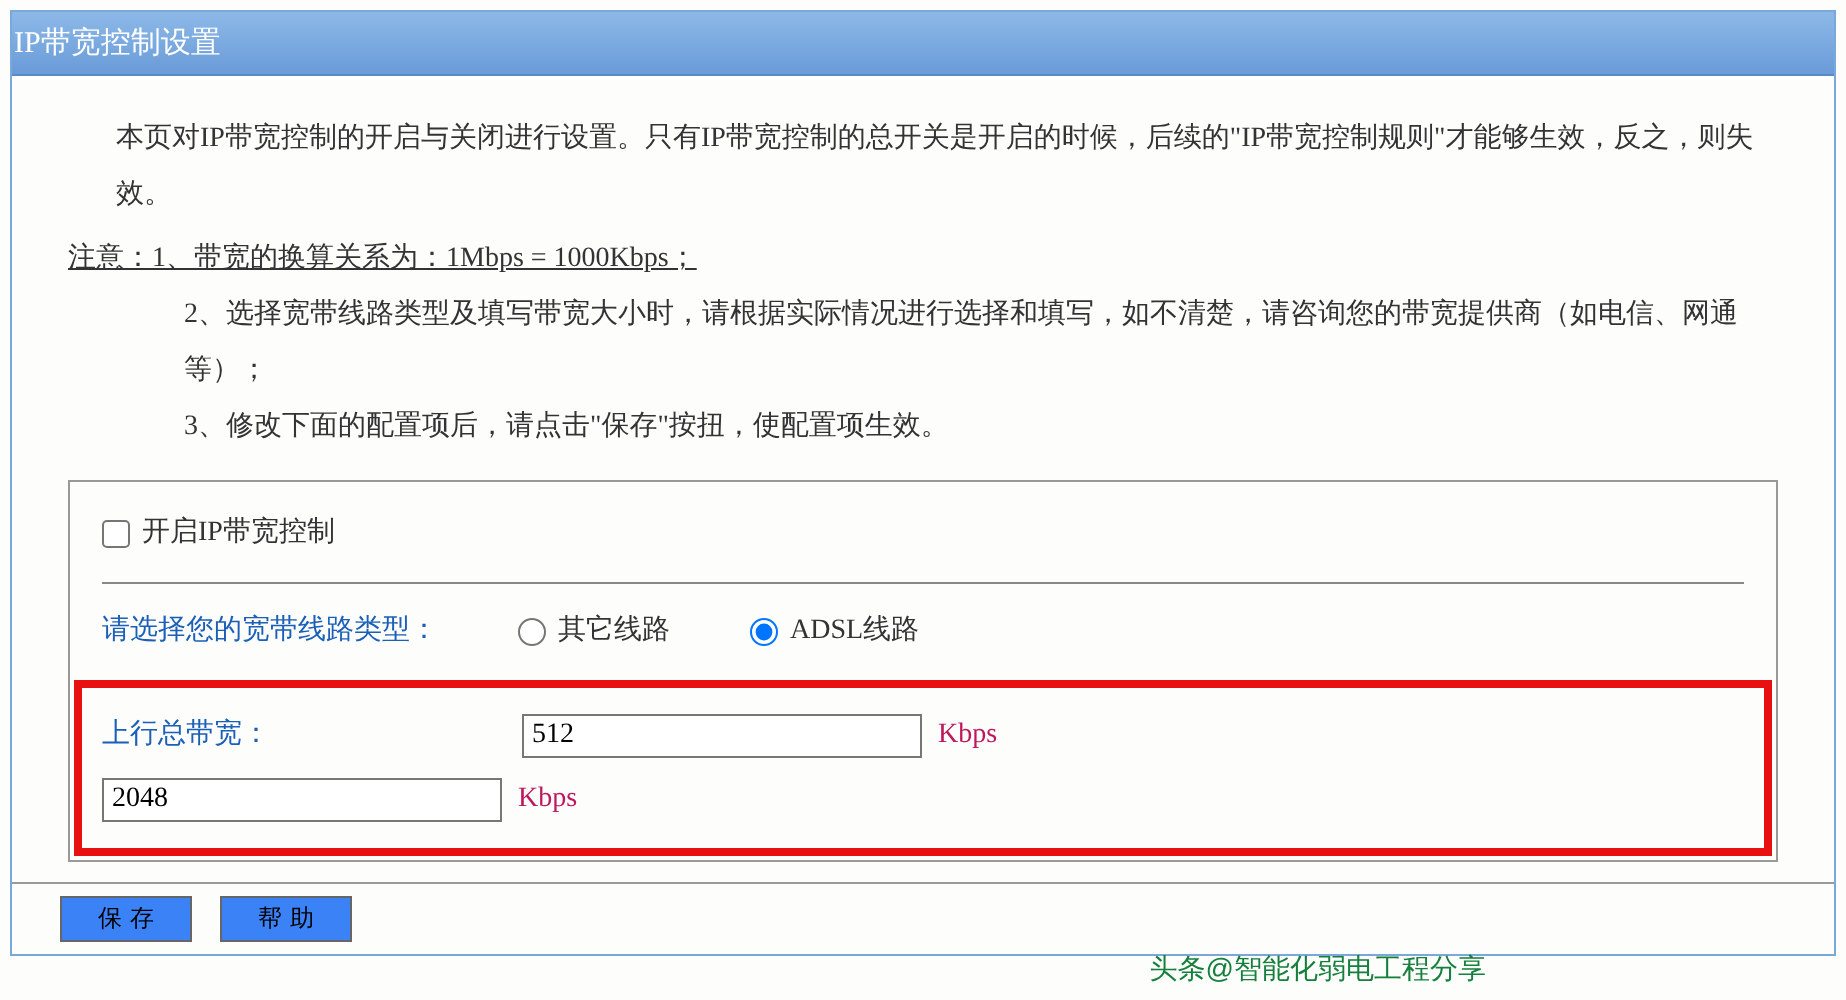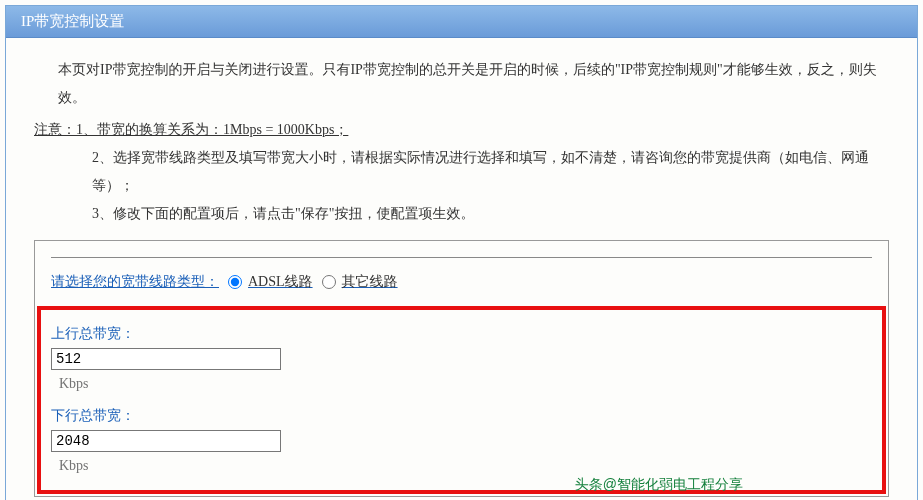--- a/index.html
+++ b/index.html
@@ -9,21 +9,21 @@
       background: #fdfdfb;
       padding: 5px;
     }
     .panel {
       border: 1px solid #7aa8d8;
       background: #fdfdfb;
     }
     .panel-header {
       background: linear-gradient(to bottom, #8db9e8, #6a9bd8);
       color: #fff;
-      padding: 6px 15px;
+      padding: 6px 1px;
       font-size: 15px;
       border-bottom: 1px solid #5a8bc8;
     }
     .panel-body {
       padding: 18px 28px 10px 28px;
       color: #333;
       line-height: 2.0;
     }
     .intro-text { margin-bottom: 4px; margin-left: 24px; }
     .note-list { padding-left: 58px; }
@@ -38,60 +38,59 @@
       display: flex;
       align-items: center;
       gap: 6px;
       margin-bottom: 10px;
     }
     .enable-row input { width: 14px; height: 14px; }
     .hr-line { border: none; border-top: 1px solid #888; margin: 4px 0 10px 0; }
     .line-type-row {
       display: flex;
       align-items: center;
-      gap: 9px;
+      gap: 40px;
       color: #1a5fb8;
       margin-bottom: 10px;
-      text-decoration: underline;
     }
     .radio-group { display: flex; align-items: center; gap: 6px; color: #333; }
     .radio-group input { width: 14px; height: 14px; }
     .highlight-box {
       border: 4px solid #e81010;
       padding: 6px 10px;
       margin-left: -14px;
       margin-right: -14px;
       margin-bottom: -12px;
     }
     .bw-row {
       display: flex;
+      align-items: center;
       margin: 4px 0;
-      flex-direction: column;
     }
     .bw-label { width: 210px; color: #1a5fb8; }
     .bw-input {
-      width: 230px;
+      width: 200px;
       height: 22px;
       border: 1px solid #777;
       padding: 0 4px;
-      font-family: Liberation Mono, monospace;
+      font-family: Liberation Serif, serif;
       font-size: 14px;
     }
-    .bw-unit { margin-left: 8px; color: #737373; }
+    .bw-unit { margin-left: 8px; color: #be185d; }
     .button-bar {
       border-top: 1px solid #999;
       padding: 6px 24px;
       display: flex;
       gap: 14px;
     }
     .btn {
       font-family: inherit;
-      font-size: 20px;
+      font-size: 12px;
       padding: 2px 14px;
-      background: #737373;
+      background: #3b82f6;
       border: 1px solid #666;
       cursor: pointer;
       letter-spacing: 4px;
       text-indent: 4px;
     }
     .watermark {
       position: absolute;
       bottom: 6px;
       right: 180px;
       color: #15803d;
@@ -107,41 +106,44 @@
 
   <div class="panel-body">
     <div class="intro-text">本页对IP带宽控制的开启与关闭进行设置。只有IP带宽控制的总开关是开启的时候，后续的"IP带宽控制规则"才能够生效，反之，则失效。</div>
     <div class="note-first">
       <span>注意：</span><span>1、带宽的换算关系为：1Mbps = 1000Kbps；</span>
     </div>
     <div class="note-list">2、选择宽带线路类型及填写带宽大小时，请根据实际情况进行选择和填写，如不清楚，请咨询您的带宽提供商（如电信、网通等）；</div>
     <div class="note-list">3、修改下面的配置项后，请点击"保存"按扭，使配置项生效。</div>
 
     <div class="config-box">
+      <div class="enable-row">
+        <input type="checkbox" style="">
+        <span>开启IP带宽控制</span>
+      </div>
       <hr class="hr-line">
       <div class="line-type-row">
         <span>请选择您的宽带线路类型：</span>
         <label class="radio-group">
+          <input type="radio" name="linetype" style="">
+          <span>其它线路</span>
+        </label>
+        <label class="radio-group">
           <input type="radio" name="linetype" checked="" style="">
           <span>ADSL线路</span>
-        </label>
-        <label class="radio-group">
-          <input type="radio" name="linetype" style="">
-          <span>其它线路</span>
         </label>
       </div>
 
       <div class="highlight-box">
         <div class="bw-row">
           <span class="bw-label">上行总带宽：</span>
           <input class="bw-input" type="text" value="512" style="">
           <span class="bw-unit">Kbps</span>
         </div>
         <div class="bw-row">
-          <span class="bw-label">下行总带宽：</span>
           <input class="bw-input" type="text" value="2048" style="">
           <span class="bw-unit">Kbps</span>
         </div>
       </div>
     </div>
   </div>
 
   <div class="button-bar">
     <button class="btn">保存</button>
     <button class="btn">帮助</button>

